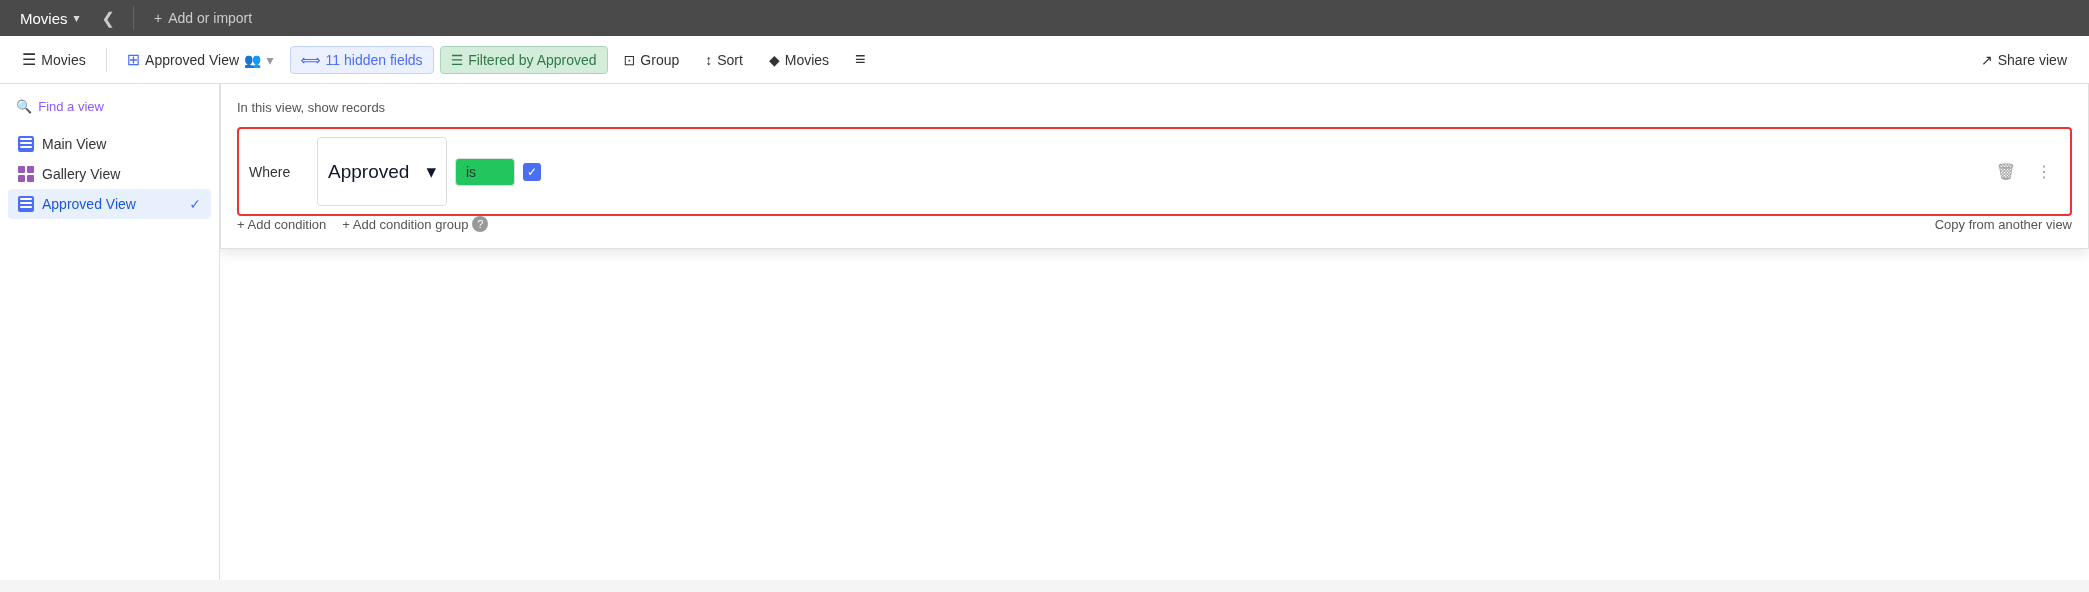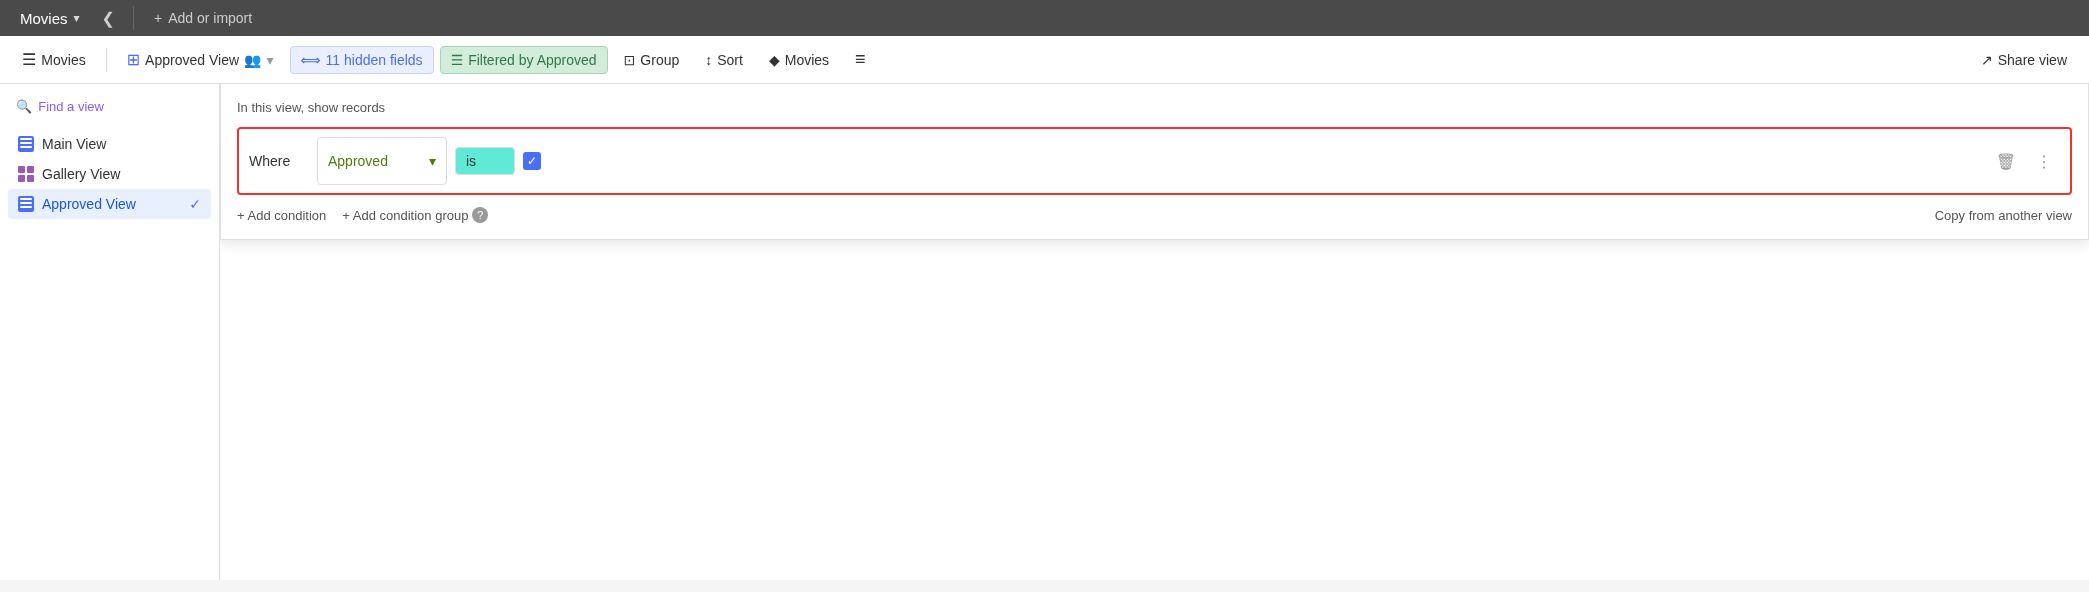--- a/index.html
+++ b/index.html
@@ -253,49 +253,48 @@
       color: #555;
       margin-bottom: 12px;
     }
     .filter-condition-row {
       display: flex;
       align-items: center;
       gap: 8px;
       border: 2px solid #e33;
       border-radius: 4px;
       padding: 8px 10px;
-      margin-bottom: 12px;
     }
     .filter-where-label {
       font-size: 14px;
       color: #333;
       font-weight: 500;
       min-width: 60px;
     }
     .filter-field-select {
       display: flex;
       align-items: center;
       justify-content: space-between;
       border: 1px solid #ddd;
       border-radius: 4px;
-      padding: 15px 10px;
+      padding: 22px 10px;
       min-width: 130px;
       background: #fff;
       cursor: pointer;
-      font-size: 14px;
-      color: #4d7c0f;
+      font-size: 19px;
+      color: #0f172a;
     }
     .filter-operator-select {
       display: flex;
       align-items: flex-start;
       border: 1px solid #ddd;
       border-radius: 4px;
       padding: 5px 10px;
       min-width: 60px;
-      background: #5eead4;
+      background: #22c55e;
       cursor: pointer;
       font-size: 14px;
       color: #333;
     }
     .filter-value-checkbox {
       width: 18px;
       height: 18px;
       border: 2px solid #4a6ef5;
       border-radius: 3px;
       background: #4a6ef5;

